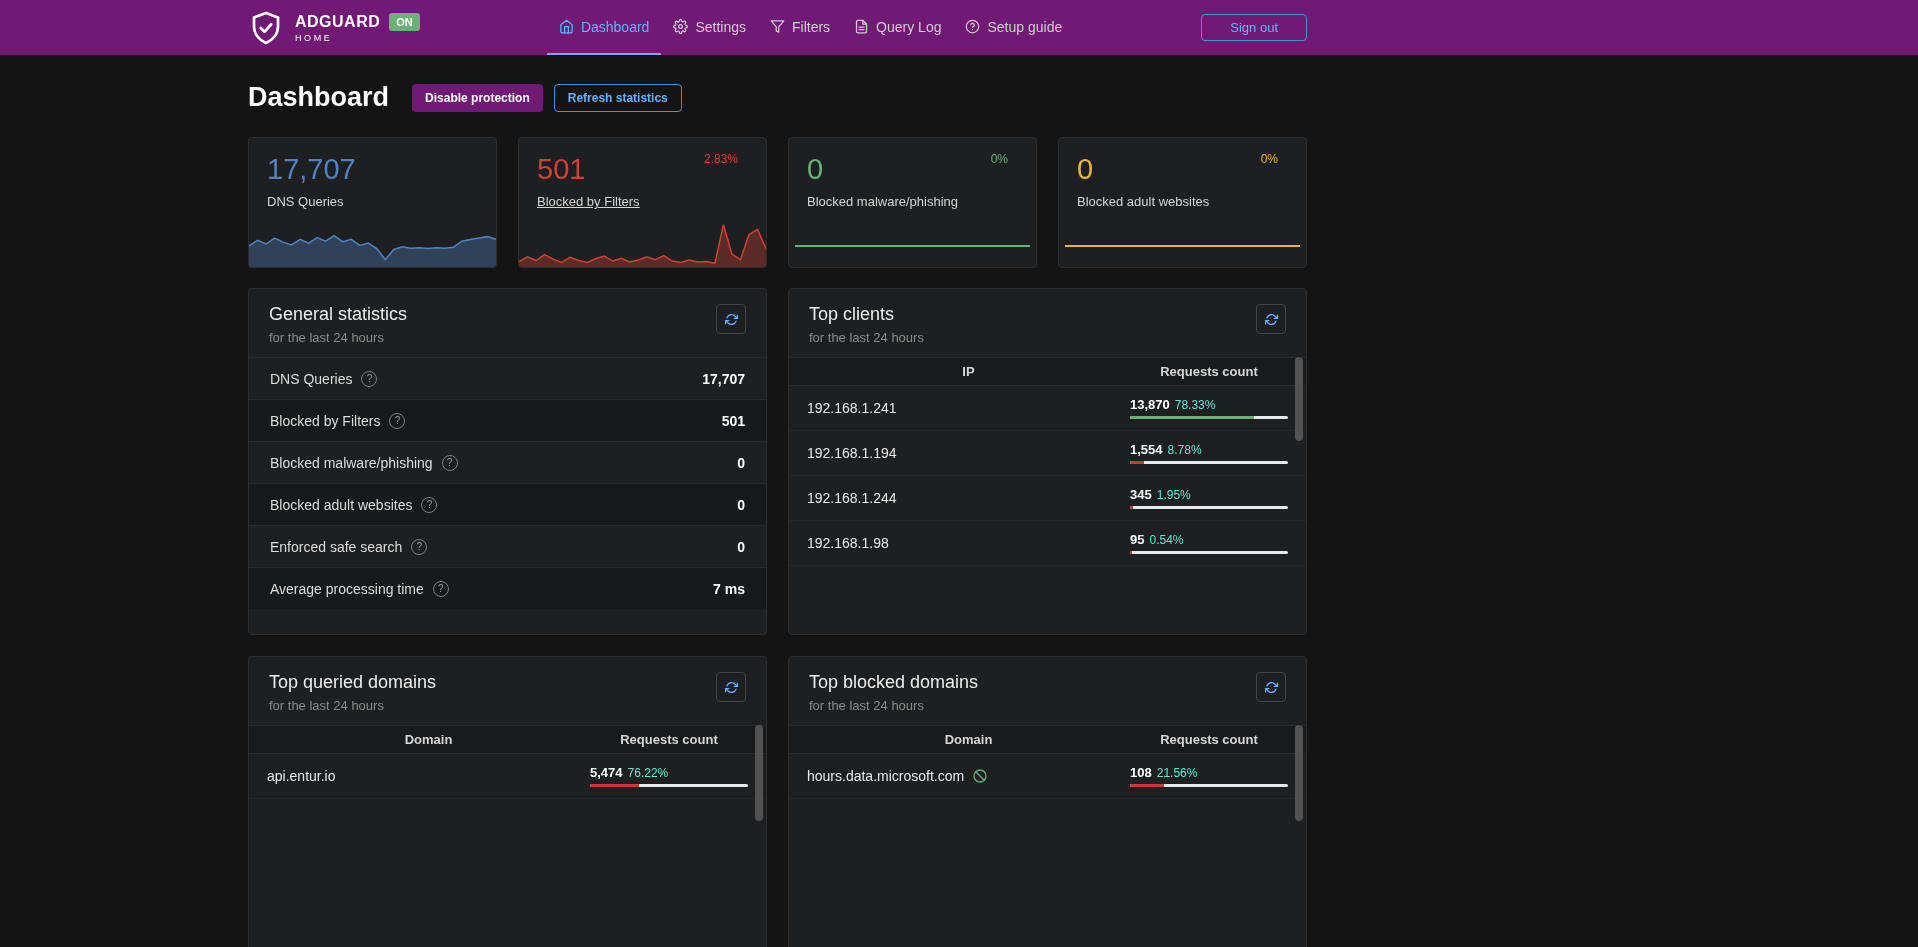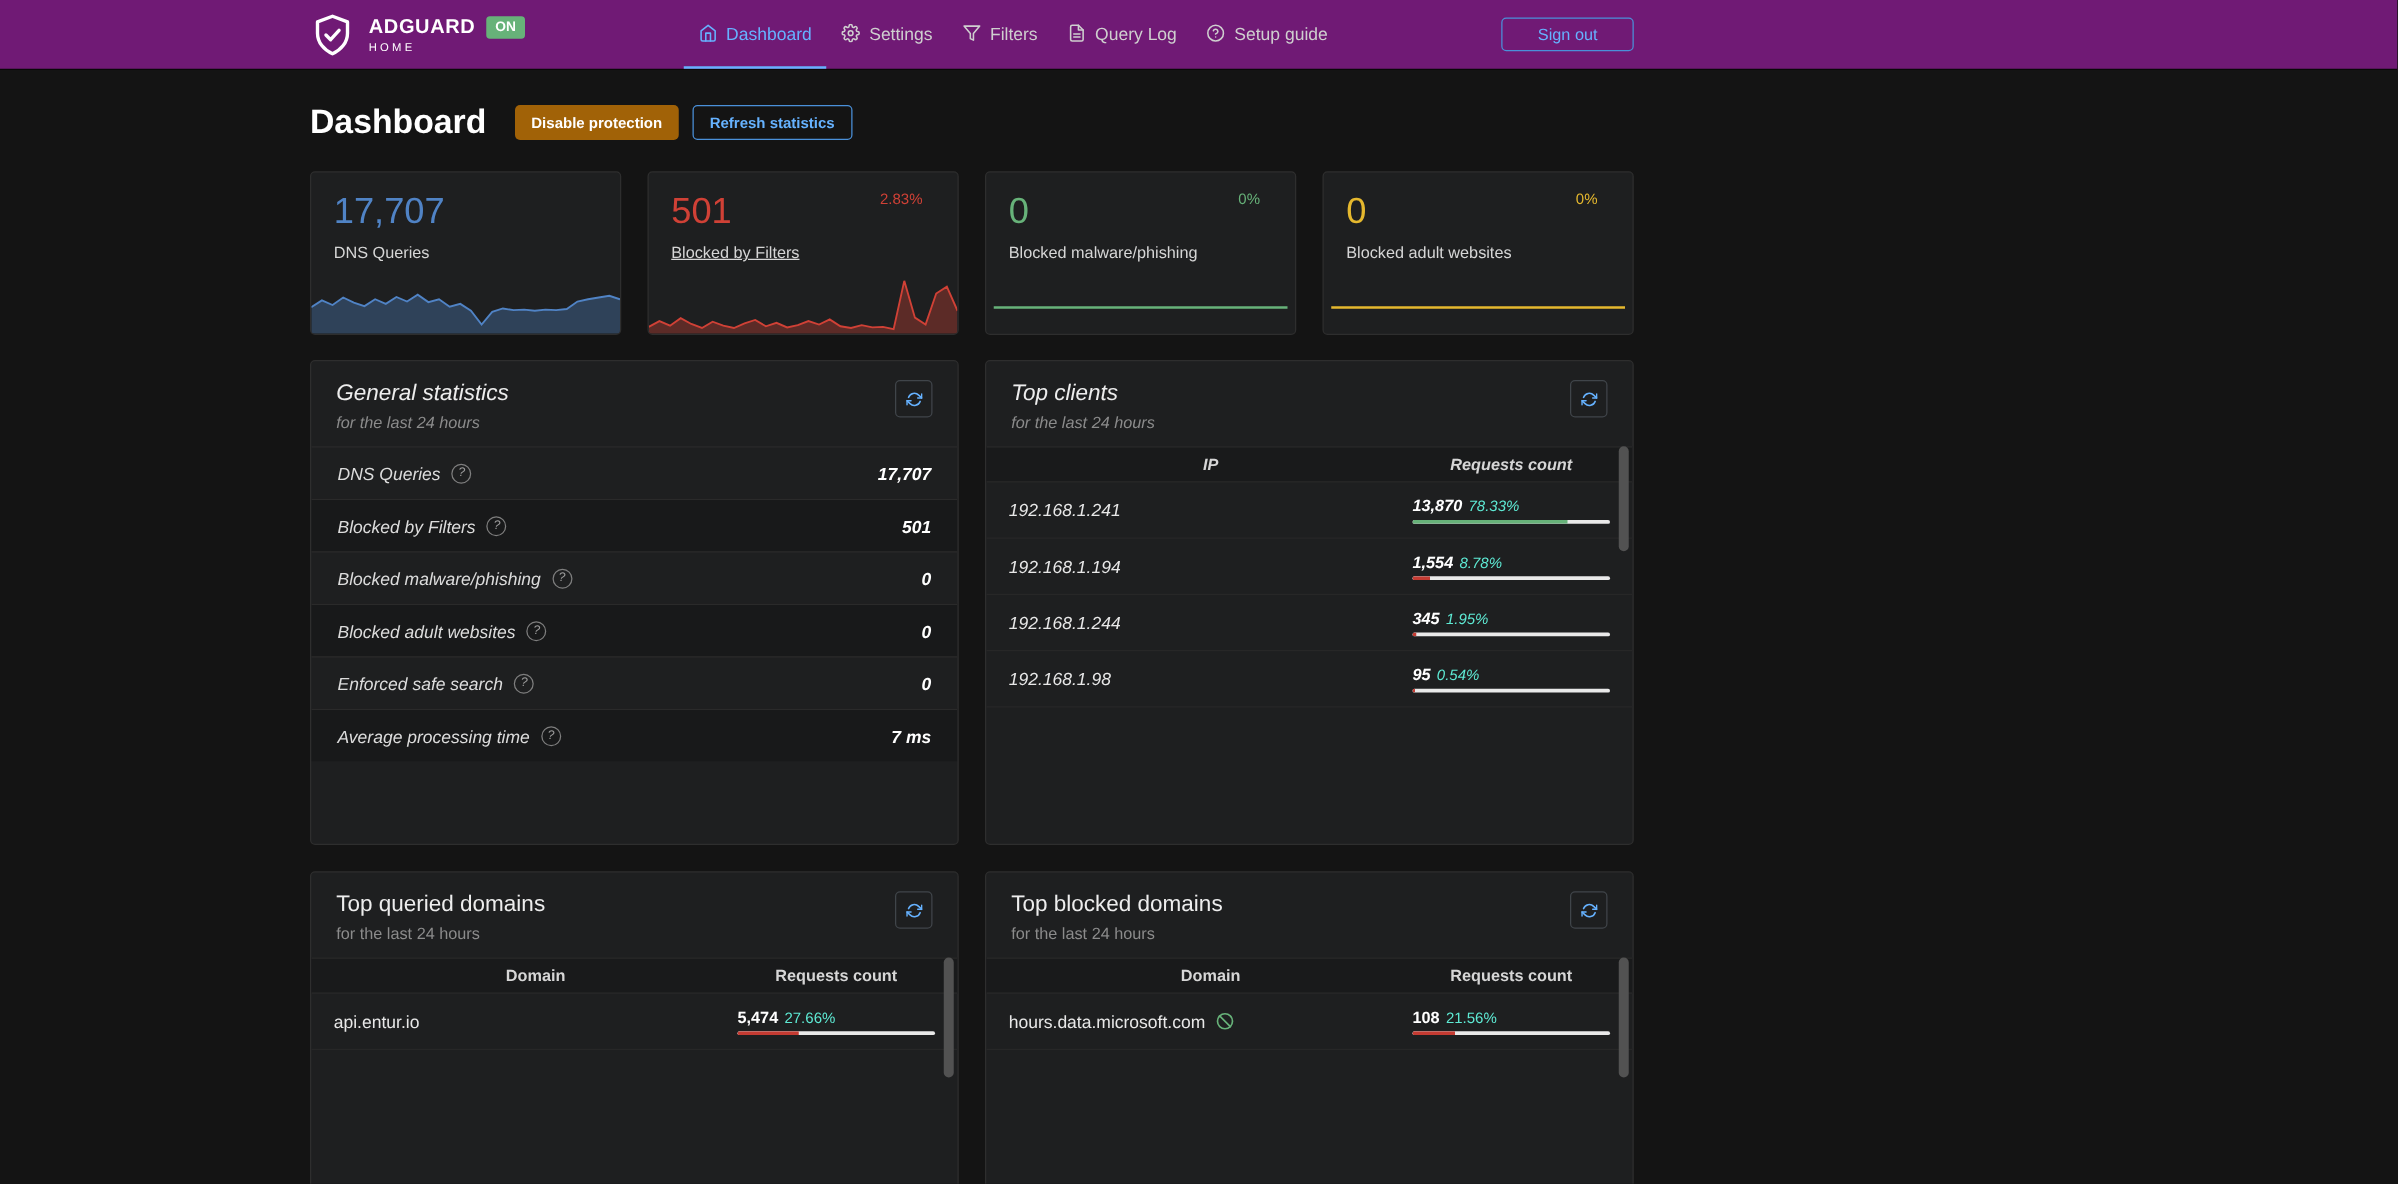--- a/index.html
+++ b/index.html
@@ -19,38 +19,38 @@
   .nav-links { display:flex; margin:0 auto; height:100%; }
   .nav-item { display:flex; align-items:center; gap:7px; padding:0 12px; color:#cfcfcf; font-size:14px; cursor:pointer; border-bottom:2px solid transparent; }
   .nav-item svg { width:15px; height:15px; }
   .nav-item.active { color:#66b2ff; border-bottom-color:#66b2ff; }
   .signout-btn { border:1px solid #4a90d9; color:#66b2ff; background:transparent; font-size:13px; padding:5px 28px; border-radius:4px; cursor:pointer; font-family:inherit; }
 
   
   .content { margin-left:248px; width:1059px; }
   .title-row { display:flex; align-items:center; margin-top:26px; gap:11px; }
   .page-title { color:#fff; font-size:27px; font-weight:600; margin-right:12px; }
-  .btn-gray { background:#a16207; color:#fff; border:none; font-size:12px; font-weight:700; padding:7px 13px; border-radius:4px; cursor:pointer; font-family:inherit; }
+  .btn-gray { background:#701a75; color:#fff; border:none; font-size:12px; font-weight:700; padding:7px 13px; border-radius:4px; cursor:pointer; font-family:inherit; }
   .btn-blue-outline { background:transparent; color:#66b2ff; border:1px solid #4a90d9; font-size:12px; font-weight:700; padding:6px 13px; border-radius:4px; cursor:pointer; font-family:inherit; }
 
   
   .stat-grid { display:grid; grid-template-columns:repeat(4,1fr); gap:21px; margin-top:24px; }
   .stat-card { position:relative; background:#1e1f20; border:1px solid #2e2e2e; border-radius:4px; height:131px; overflow:hidden; }
   .stat-body { padding:15px 18px; position:relative; z-index:2; }
   .stat-value { font-size:29px; line-height:1.15; font-weight:400; }
   .stat-label { font-size:13px; color:#d6d6d6; margin-top:8px; }
   .stat-label.link { text-decoration:underline; cursor:pointer; }
   .stat-percent { position:absolute; top:14px; right:28px; font-size:12px; z-index:3; }
   .spark { position:absolute; left:0; right:0; bottom:0; width:100%; height:46px; z-index:1; display:block; }
   .flat-line { position:absolute; left:6px; right:6px; bottom:20px; height:2px; z-index:1; }
 
   
   .panel-grid { display:grid; grid-template-columns:1fr 1fr; gap:21px; margin-top:20px; }
   .panel { position:relative; background:#1e1f20; border:1px solid #2e2e2e; border-radius:4px; overflow:hidden; }
-  .h-mid { height:388px;font-style:italic; }
+  .h-mid { height:347px; }
   .h-bot { height:318px; }
   .panel-head { padding:15px 20px 12px; display:flex; justify-content:space-between; align-items:flex-start; }
   .panel-title { font-size:18px; color:#ededed; font-weight:400; }
   .panel-sub { font-size:13px; color:#8b8b8b; margin-top:5px; }
   .refresh-btn { width:30px; height:30px; border:1px solid #40454a; border-radius:4px; background:transparent; color:#66b2ff; display:flex; align-items:center; justify-content:center; cursor:pointer; flex:0 0 auto; }
   .refresh-btn svg { width:13px; height:13px; }
 
   
   .gs-row { display:flex; justify-content:space-between; align-items:center; height:42px; padding:0 21px; border-top:1px solid #2a2a2a; font-size:14px; }
   .gs-row:nth-child(even) { background:rgba(0,0,0,.18); }
@@ -338,21 +338,21 @@
       </div>
       <div class="tbl-head">
         <span class="c1">Domain</span>
         <span class="c2">Requests count</span>
       </div>
       <div class="tbl-row">
         <span class="c1">api.entur.io</span>
         <span class="c2">
           <span class="count-line">
               <span class="count-num">5,474</span>
-              <span class="count-pct">27.66%</span>
+              <span class="count-pct">76.22%</span>
             </span>
           <span class="bar-track" style="display:block">
               <span class="bar-fill" style="display: block; width: 30.91%; background: rgb(197, 59, 50);"></span>
             </span>
         </span>
       </div>
       <div class="scroll-thumb" style="top:68px;height:96px;"></div>
     </div>
 
     <div class="panel h-bot">

